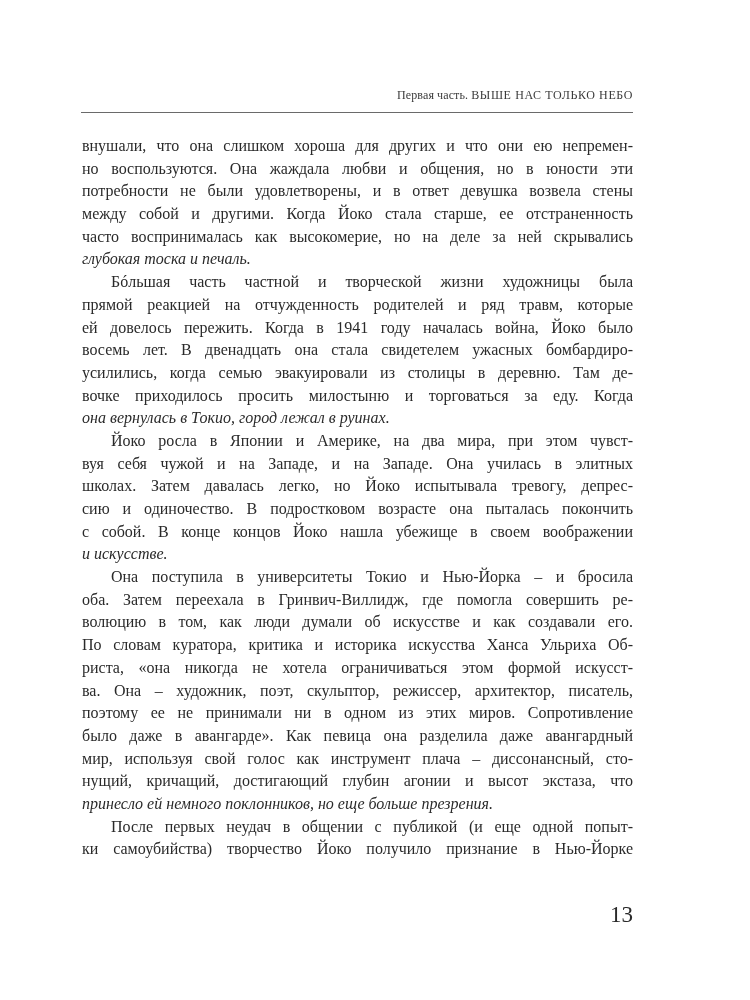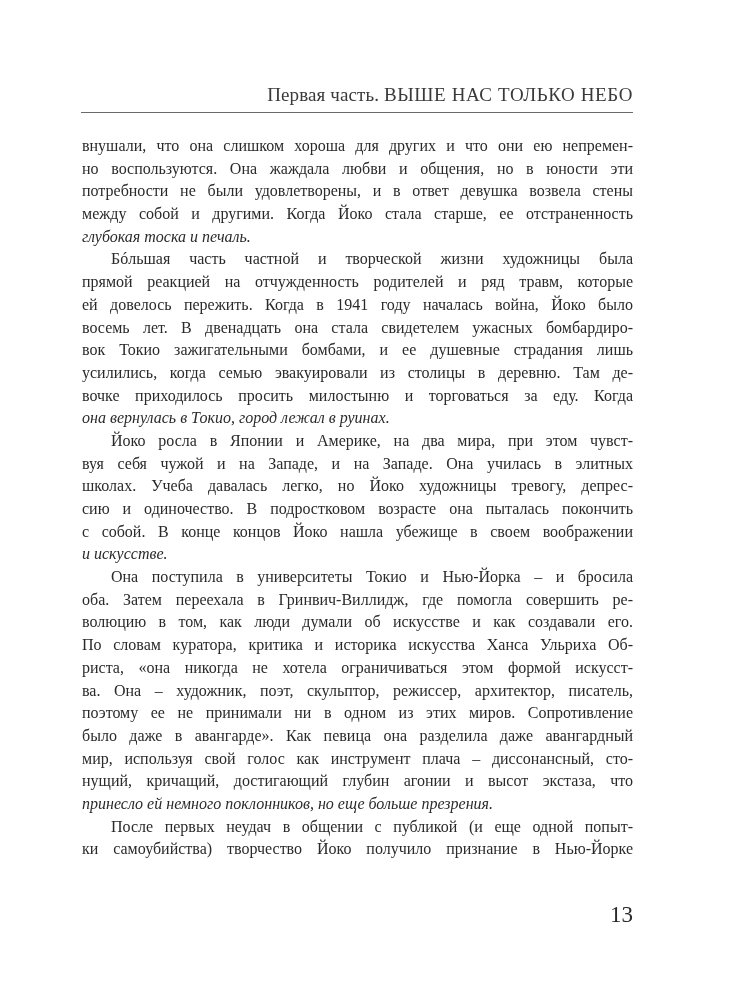--- a/index.html
+++ b/index.html
@@ -14,21 +14,21 @@
     overflow: hidden;
     font-family: "Liberation Serif", "DejaVu Serif", serif;
     color: #2a2a2a;
   }
   .running-head {
     position: absolute;
     left: 82px;
     width: 551px;
     top: 84px;
     text-align: right;
-    font-size: 19px;
+    font-size: 12px;
     letter-spacing: 0.1px;
     color: #3a3a3a;
     line-height: 22px;
   }
   .running-head .caps {
     letter-spacing: 0.6px;
   }
   .head-rule {
     position: absolute;
     left: 81px;
@@ -76,36 +76,36 @@
   <span class="caps">ВЫШЕ НАС ТОЛЬКО НЕБО</span>
 </div>
 <div class="head-rule"></div>
 
 <div class="text-block" id="text-block">
     <div class="paragraph">
       <span class="line">внушали, что она слишком хороша для других и что они ею непремен-</span>
       <span class="line">но воспользуются. Она жаждала любви и общения, но в юности эти</span>
       <span class="line">потребности не были удовлетворены, и в ответ девушка возвела стены</span>
       <span class="line">между собой и другими. Когда Йоко стала старше, ее отстраненность</span>
+      <span class="line">часто воспринималась как высокомерие, но на деле за ней скрывались</span>
       <span class="line last">глубокая тоска и печаль.</span>
     </div>
     <div class="paragraph">
       <span class="line indent">Бóльшая часть частной и творческой жизни художницы была</span>
       <span class="line">прямой реакцией на отчужденность родителей и ряд травм, которые</span>
       <span class="line">ей довелось пережить. Когда в 1941 году началась война, Йоко было</span>
       <span class="line">восемь лет. В двенадцать она стала свидетелем ужасных бомбардиро-</span>
-      <span class="line">вок Токио зажигательными бомбами, и ее душевные страдания лишь</span>
       <span class="line">усилились, когда семью эвакуировали из столицы в деревню. Там де-</span>
       <span class="line">вочке приходилось просить милостыню и торговаться за еду. Когда</span>
       <span class="line last">она вернулась в Токио, город лежал в руинах.</span>
     </div>
     <div class="paragraph">
       <span class="line indent">Йоко росла в Японии и Америке, на два мира, при этом чувст-</span>
       <span class="line">вуя себя чужой и на Западе, и на Западе. Она училась в элитных</span>
-      <span class="line">школах. Учеба давалась легко, но Йоко художницы тревогу, депрес-</span>
+      <span class="line">школах. Затем давалась легко, но Йоко испытывала тревогу, депрес-</span>
       <span class="line">сию и одиночество. В подростковом возрасте она пыталась покончить</span>
       <span class="line">с собой. В конце концов Йоко нашла убежище в своем воображении</span>
       <span class="line last">и искусстве.</span>
     </div>
     <div class="paragraph">
       <span class="line indent">Она поступила в университеты Токио и Нью-Йорка – и бросила</span>
       <span class="line">оба. Затем переехала в Гринвич-Виллидж, где помогла совершить ре-</span>
       <span class="line">волюцию в том, как люди думали об искусстве и как создавали его.</span>
       <span class="line">По словам куратора, критика и историка искусства Ханса Ульриха Об-</span>
       <span class="line">риста, «она никогда не хотела ограничиваться этом формой искусст-</span>

